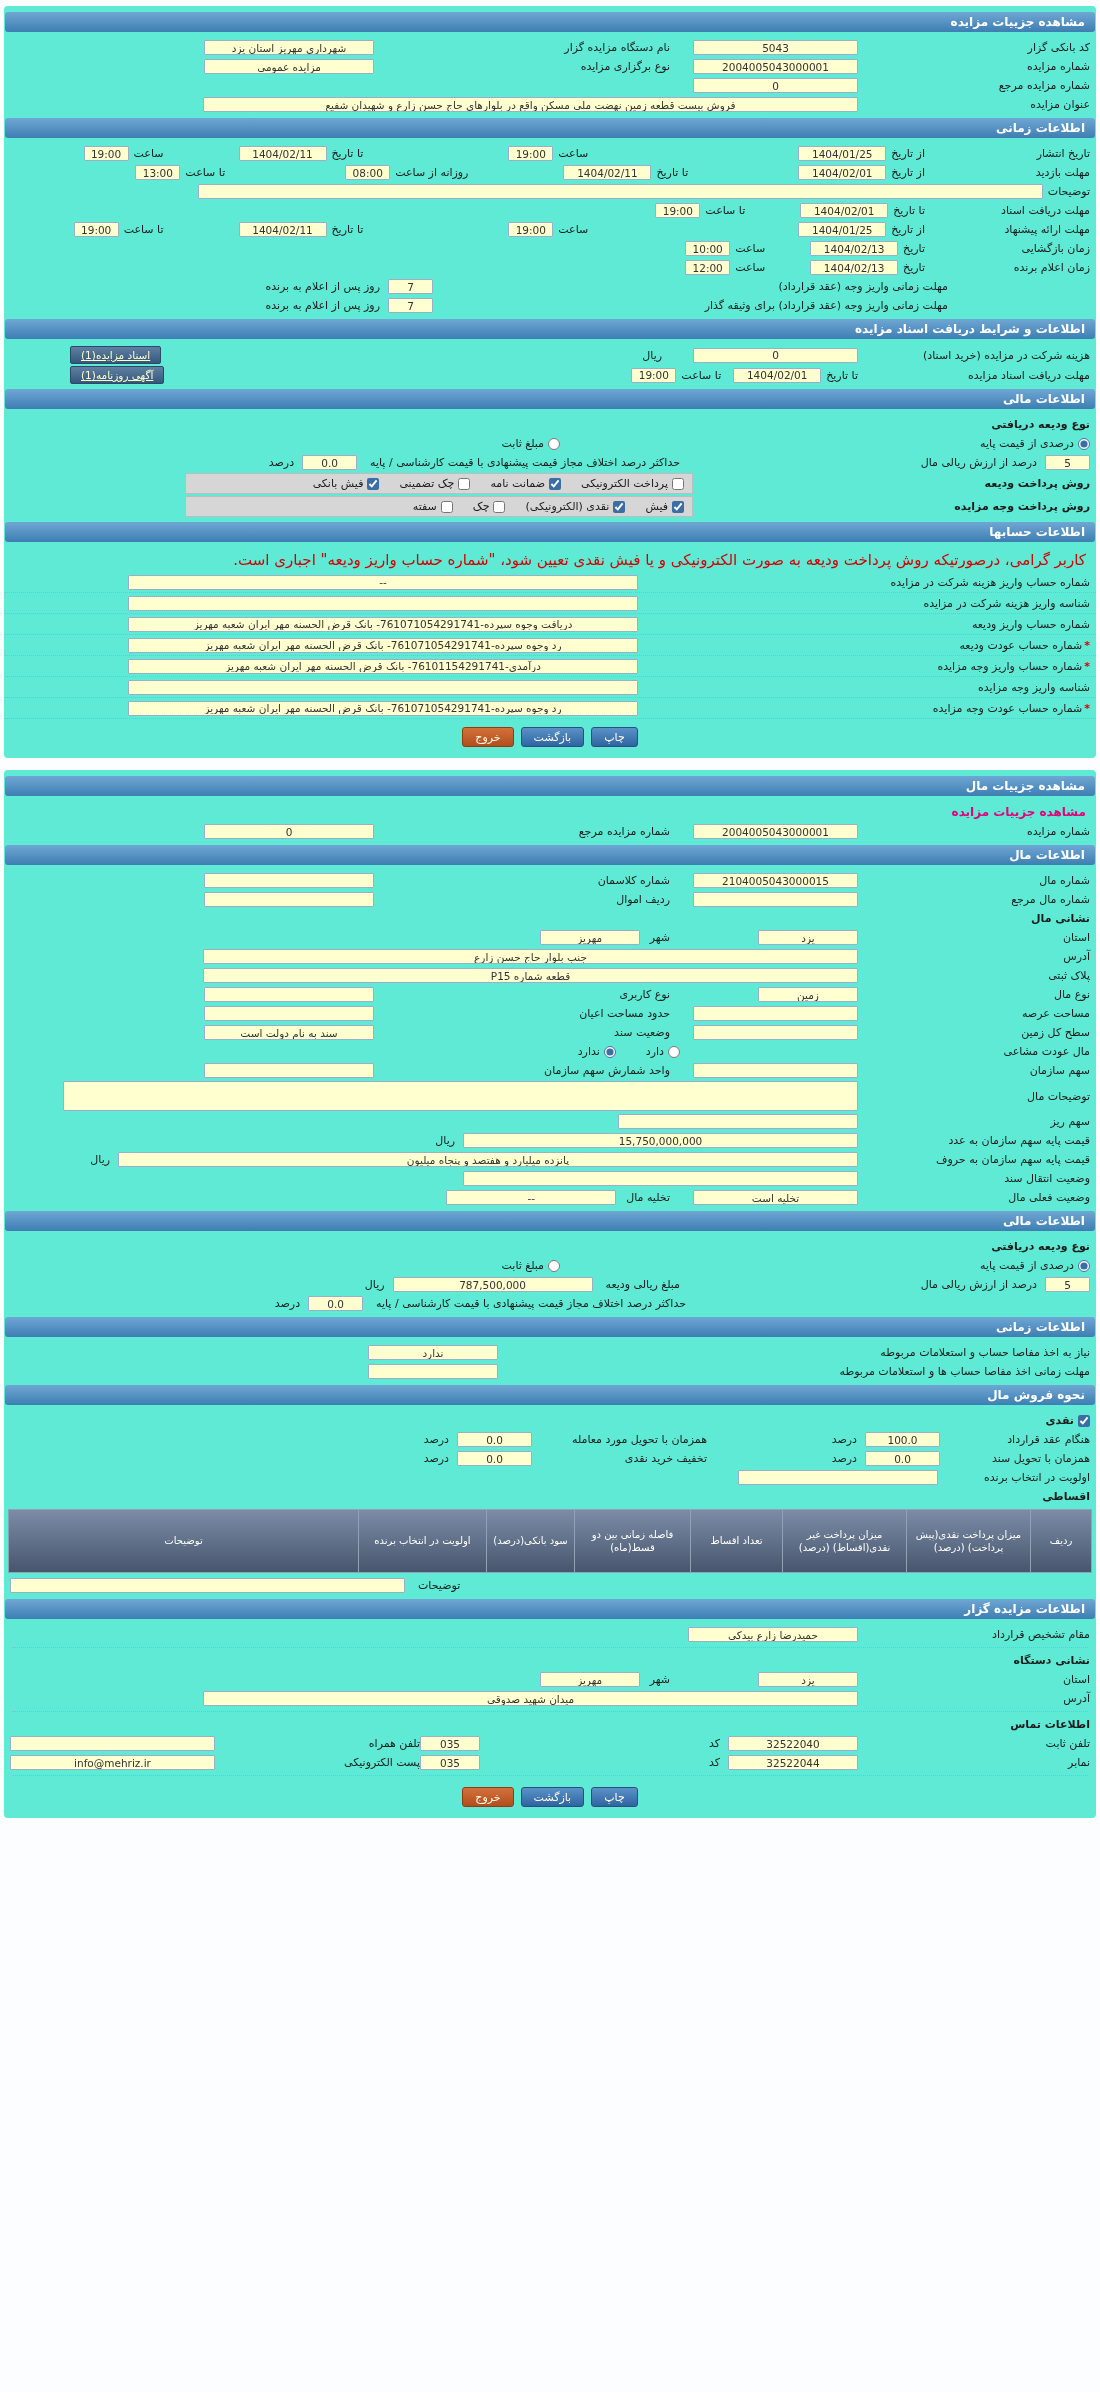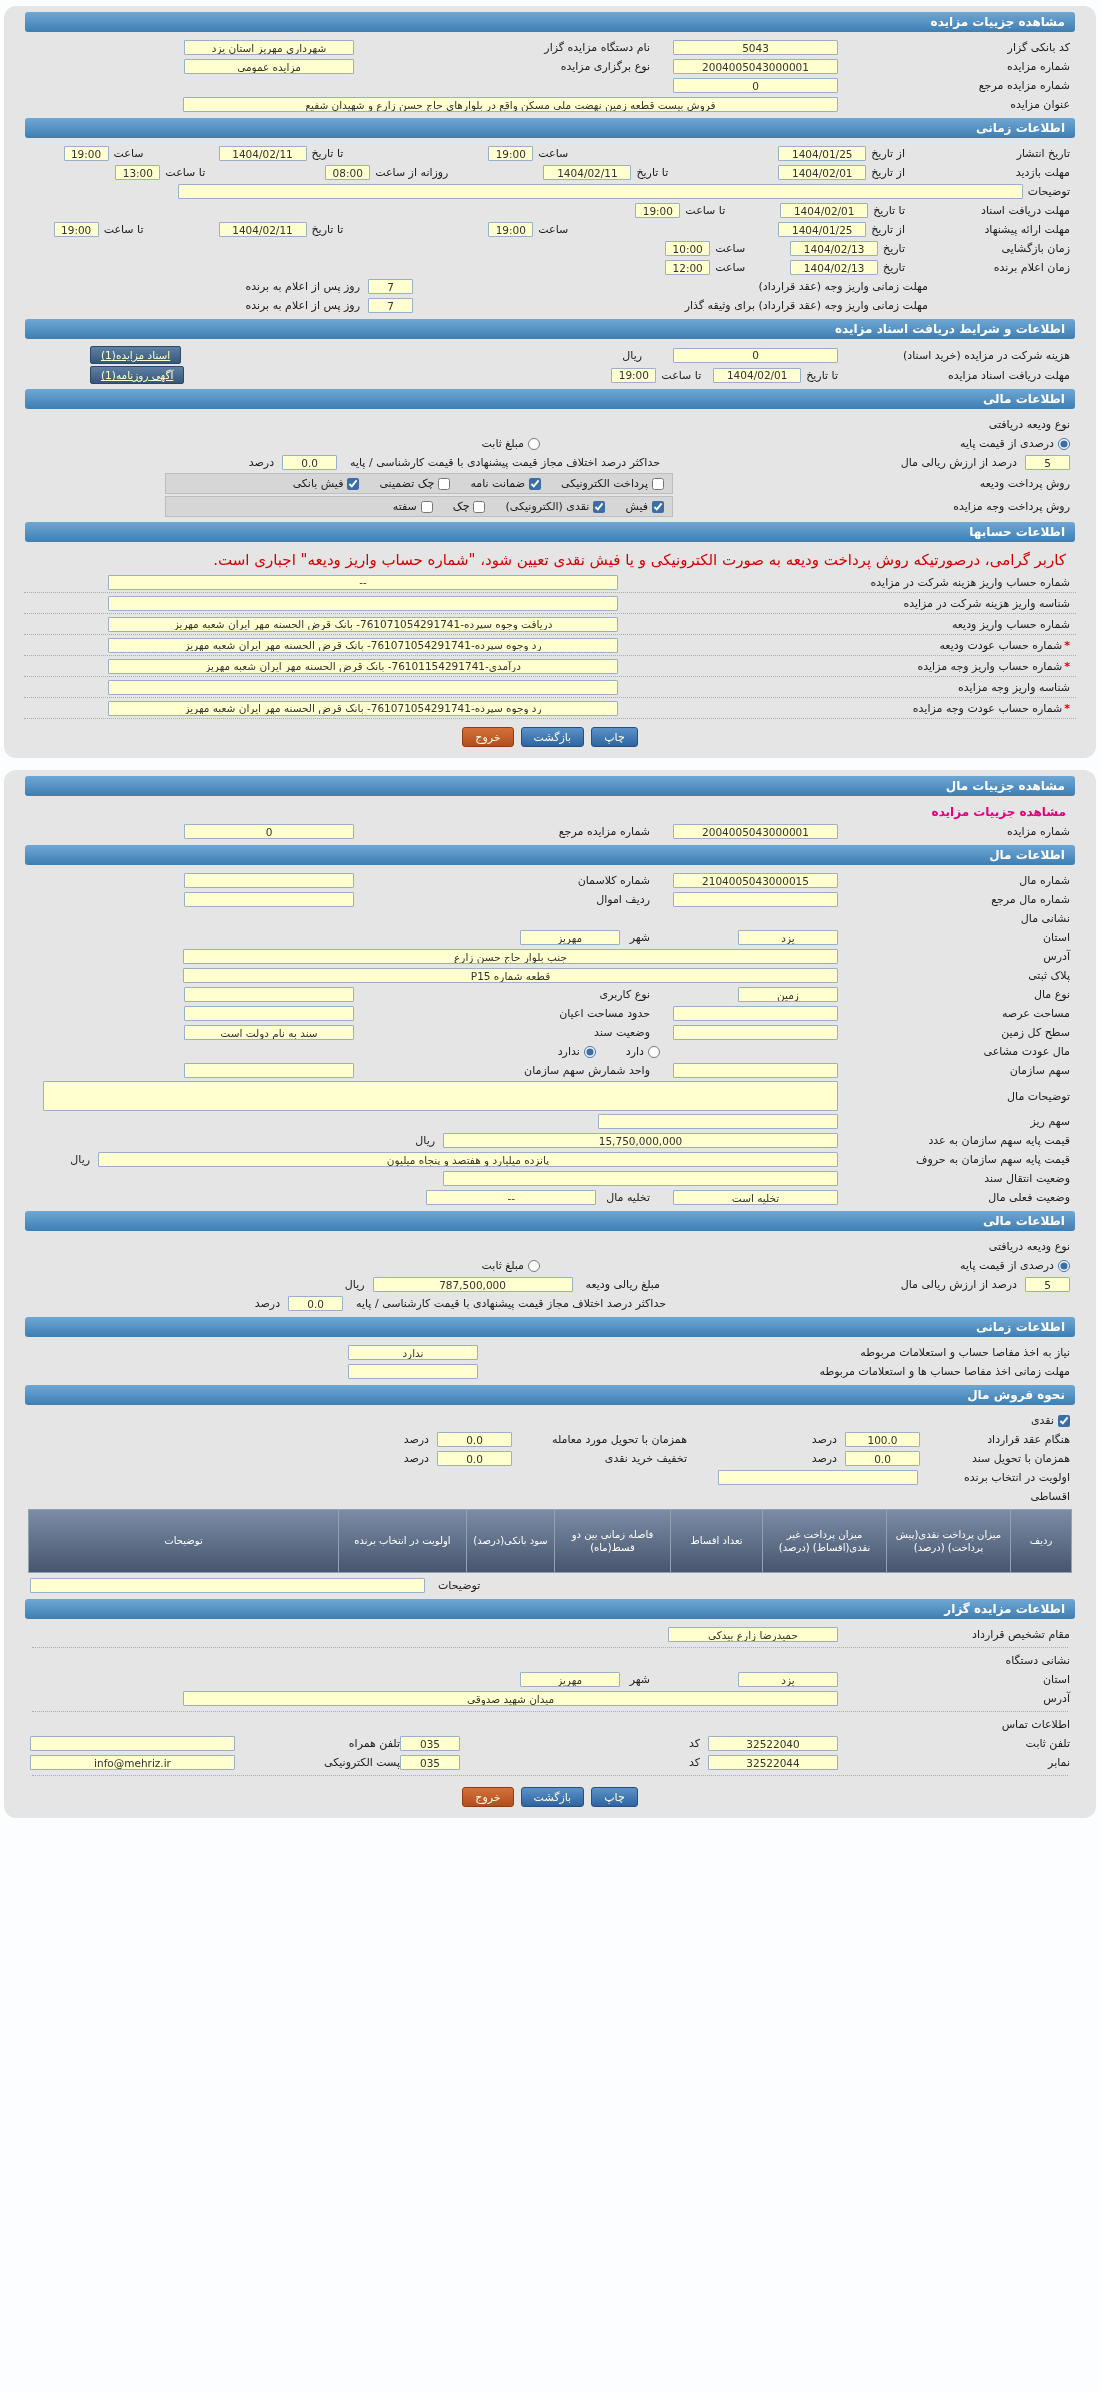--- a/index.html
+++ b/index.html
@@ -1,21 +1,21 @@
 <!DOCTYPE html>
 <html lang="fa" dir="rtl"><head>
 <meta charset="utf-8">
 <style>
 *{box-sizing:border-box;margin:0;padding:0}
 body{width:1100px;background:#fbfdfe;direction:rtl;font-family:"DejaVu Sans","Liberation Sans",sans-serif;font-size:11px;color:#1b1b1b;padding:6px 4px}
-.block{background:#e5e5e5;padding:2px 20px 8px;margin-bottom:12px;border-radius:12px}
+.block{background:#5eead4;padding:2px 0 8px;margin-bottom:12px;border-radius:4px}
 .bar{background:linear-gradient(180deg,#6fa7d4 0%,#3e7eb2 100%);color:#fff;font-weight:bold;font-size:12px;text-align:right;padding:3px 10px;border-radius:3px;margin:4px 1px 6px}
 .frow{display:flex;align-items:center;min-height:19px;padding:1px 6px;white-space:nowrap}
 .lbl{white-space:nowrap;padding-left:5px}
-.bold{font-weight:normal}
+.bold{font-weight:bold}
 .fld{background:#ffffcf;border:1px solid #9ab0c6;height:15px;font-family:inherit;font-size:10.5px;color:#333;text-align:center;padding:0 3px;border-radius:1px}
 textarea.fld{height:30px;resize:none}
 .c1{display:flex;align-items:center;flex:0 0 420px}
 .c1>.lbl{width:232px}
 .c2{display:flex;align-items:center}
 .c2>.lbl{width:296px}
 .tl{width:165px}
 .l232{width:232px}
 .w45{width:45px}.w55{width:55px}.w60{width:60px}.w75{width:75px}.w85{width:88px}.w100{width:100px}.w130{width:130px}
 .w165{width:165px}.w170{width:170px}.w200{width:200px}.w205{width:205px}.w240{width:240px}.w395{width:395px}

